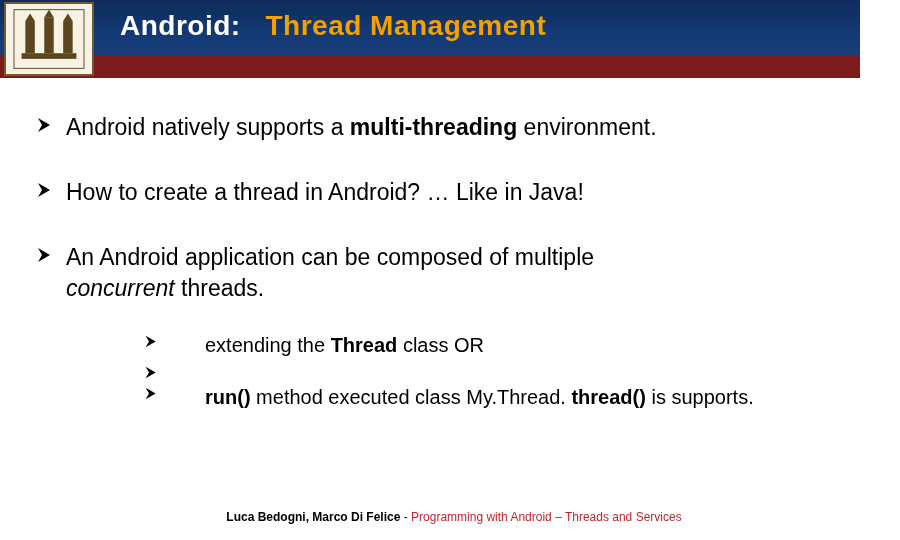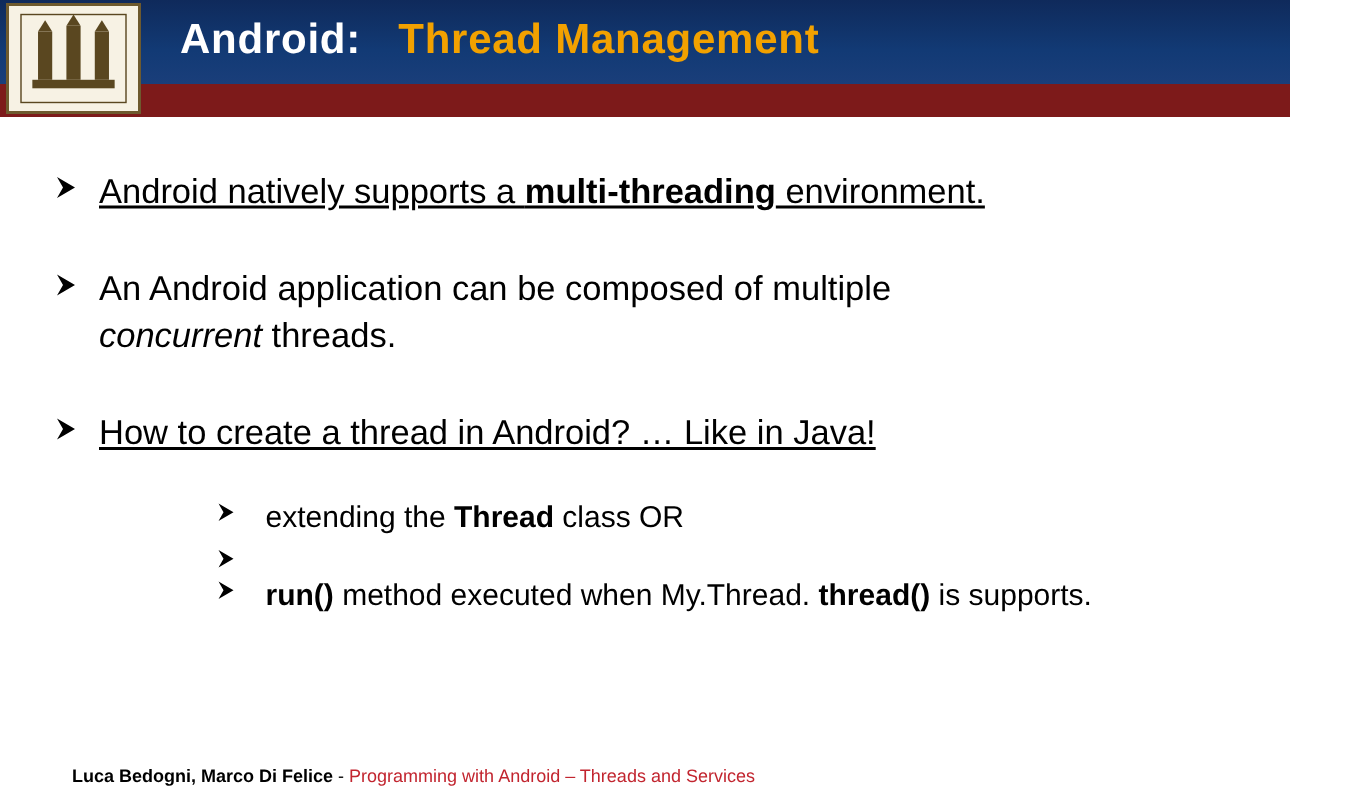--- a/index.html
+++ b/index.html
@@ -9,29 +9,29 @@
   .red-bar{position:absolute;left:0;right:0;top:56px;height:22px;background:#7d1a1a;}
   .seal{position:absolute;left:4px;top:2px;width:90px;height:74px;background:#f7f2e4;border:2px solid #6e5a2e;box-sizing:border-box;}
   .seal svg{width:100%;height:100%;}
   .title{position:absolute;left:120px;top:10px;font-family:Verdana,Arial,sans-serif;font-weight:700;font-size:28px;color:#fff;letter-spacing:0.5px;}
   .title .accent{color:#f2a100;}
   .body{padding:34px 36px 0 36px;}
   .bullet-row{display:flex;align-items:flex-start;margin-bottom:34px;}
   .arrow-icon{flex:0 0 auto;margin-top:4px;margin-right:12px;}
   .arrow-icon svg{display:block;}
   .bullet-text{font-size:23px;line-height:1.35;}
-  .bullet-text .u{text-decoration:underline;}
+  .bullet-text .u{}
   .bullet-text .b{font-weight:700;}
   .bullet-text .i{font-style:italic;}
   .sub-list{margin-left:108px;margin-top:-6px;}
-  .sub-row{display:flex;align-items:flex-start;margin-bottom:4px;}
+  .sub-row{display:flex;align-items:flex-start;margin-bottom:4px;gap:28px;}
   .sub-row .arrow-icon{margin-top:2px;margin-right:18px;}
   .sub-text{font-size:20px;line-height:1.35;}
   .sub-text .b{font-weight:700;}
-  .footer{position:absolute;left:0;right:0;bottom:16px;text-align:left;font-size:12px;padding-left:48px;}
+  .footer{position:absolute;left:0;right:0;bottom:16px;text-align:center;font-size:12px;padding-left:48px;}
   .footer .auth{font-weight:700;color:#000;}
   .footer .dash{font-weight:400;}
   .footer .course{color:#c2252f;font-weight:400;}
 </style>
 </head>
 <body>
 
 <div class="slide">
 
   <div class="banner">
@@ -69,33 +69,33 @@
       </span>
     </div>
 
     <div class="bullet-row">
       <span class="arrow-icon">
         <svg width="18" height="18" viewBox="0 0 18 18">
             <path d="M2 2 L14 9 L2 16 L6 9 Z" fill="#000"></path>
           </svg>
       </span>
       <span class="bullet-text">
-        <span>An Android application can be composed of multiple</span><br>
-        <span class="i">concurrent</span><span> threads.</span>
+        <span class="u">How to create a thread in Android? … Like in Java!</span>
       </span>
     </div>
 
     <div class="bullet-row">
       <span class="arrow-icon">
         <svg width="18" height="18" viewBox="0 0 18 18">
             <path d="M2 2 L14 9 L2 16 L6 9 Z" fill="#000"></path>
           </svg>
       </span>
       <span class="bullet-text">
-        <span class="u">How to create a thread in Android? … Like in Java!</span>
+        <span>An Android application can be composed of multiple</span><br>
+        <span class="i">concurrent</span><span> threads.</span>
       </span>
     </div>
 
     <div class="sub-list">
       <div class="sub-row">
         <span class="arrow-icon">
           <svg width="15" height="15" viewBox="0 0 18 18">
               <path d="M2 2 L14 9 L2 16 L6 9 Z" fill="#000"></path>
             </svg>
         </span>
@@ -110,21 +110,21 @@
             </svg>
         </span>
       </div>
       <div class="sub-row">
         <span class="arrow-icon">
           <svg width="15" height="15" viewBox="0 0 18 18">
               <path d="M2 2 L14 9 L2 16 L6 9 Z" fill="#000"></path>
             </svg>
         </span>
         <span class="sub-text">
-          <span class="b">run()</span><span> method executed when My.Thread. </span><span class="b">thread()</span><span> is supports.</span>
+          <span class="b">run()</span><span> method executed class My.Thread. </span><span class="b">thread()</span><span> is supports.</span>
         </span>
       </div>
     </div>
 
   </div>
 
   <div class="footer">
     <span class="auth">Luca Bedogni, Marco Di Felice</span><span class="dash"> - </span><span class="course">Programming with Android – Threads and Services</span>
   </div>
 

